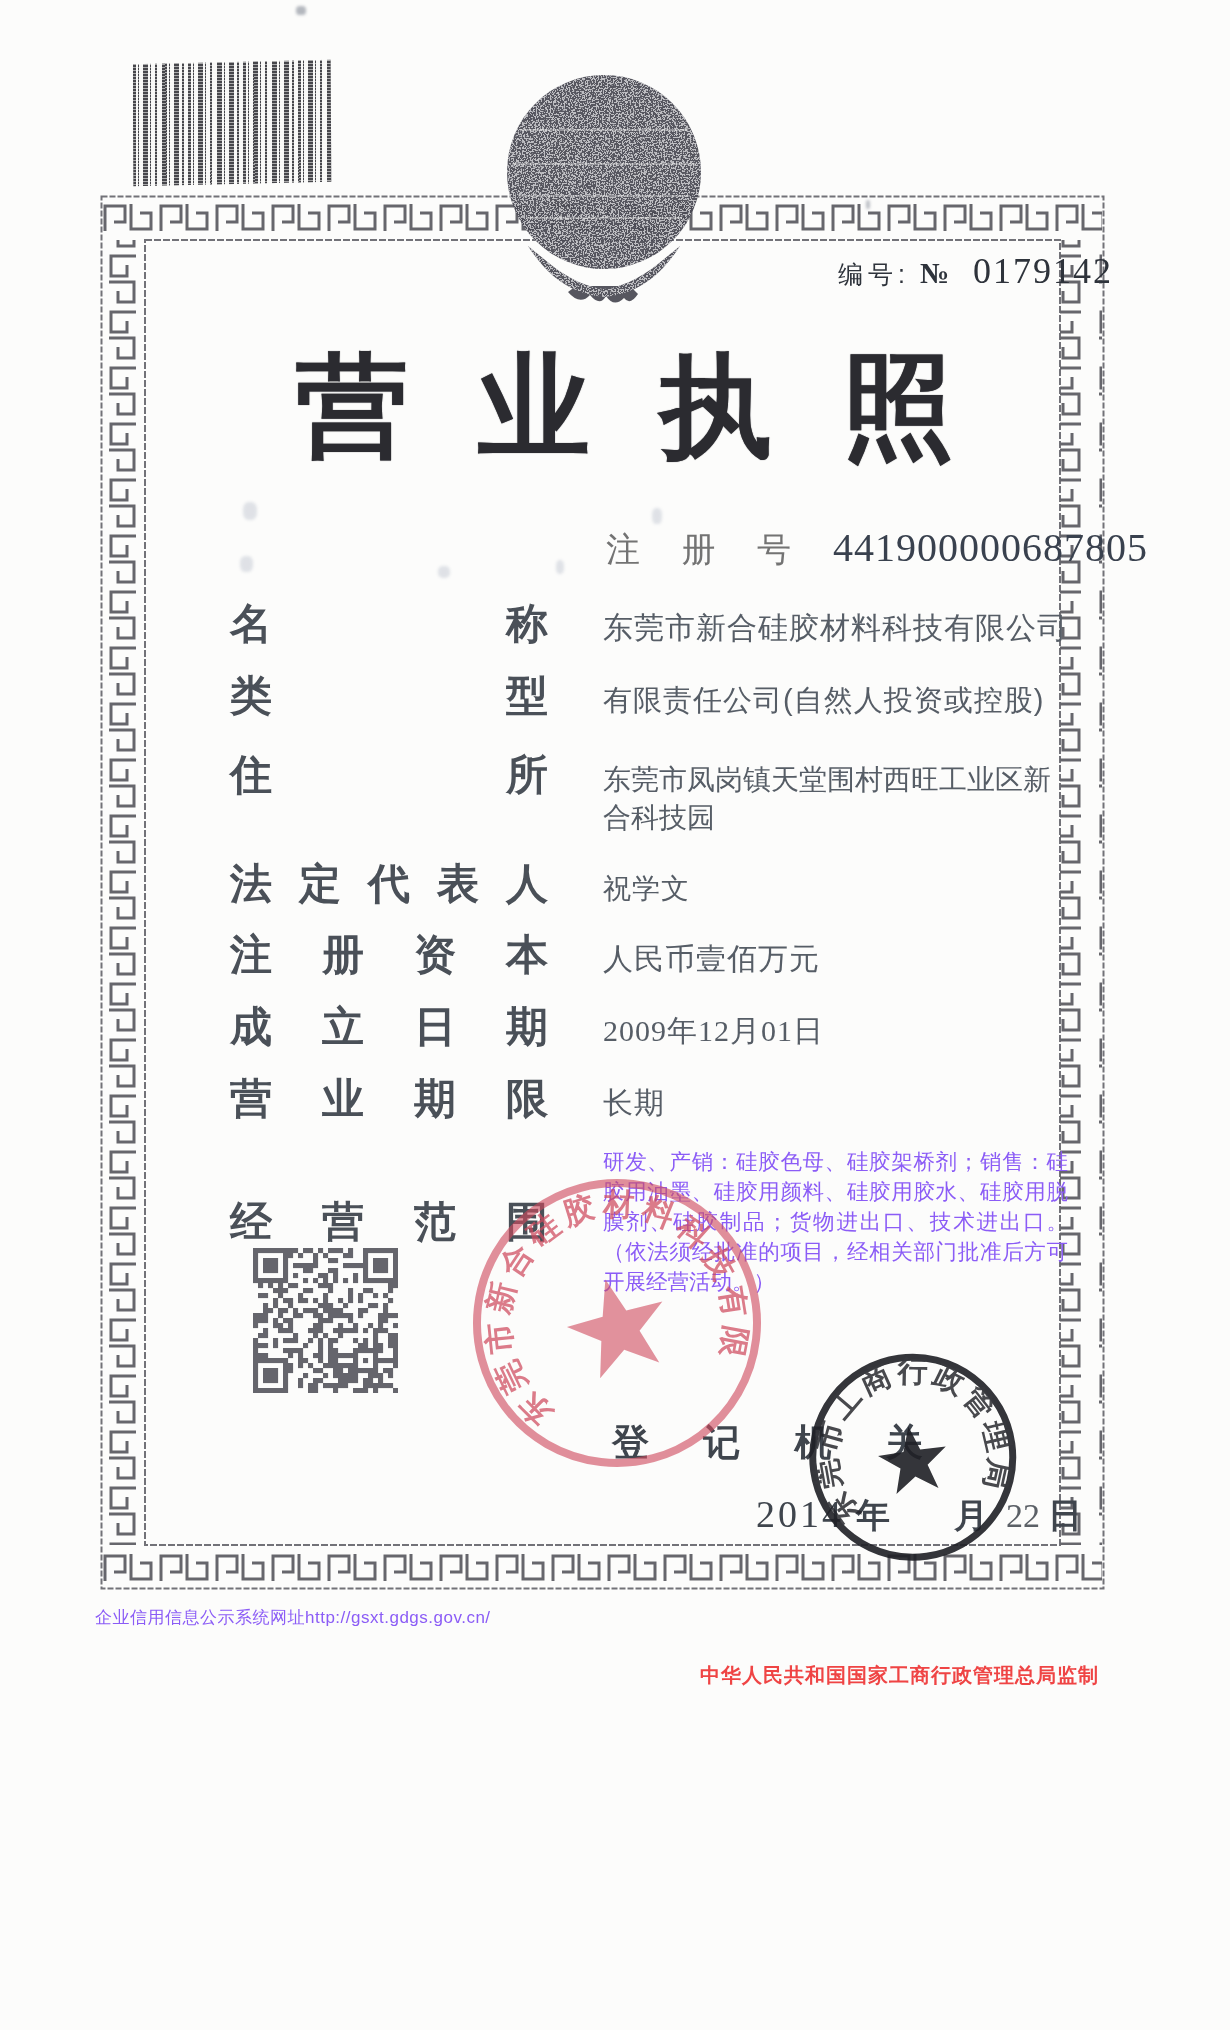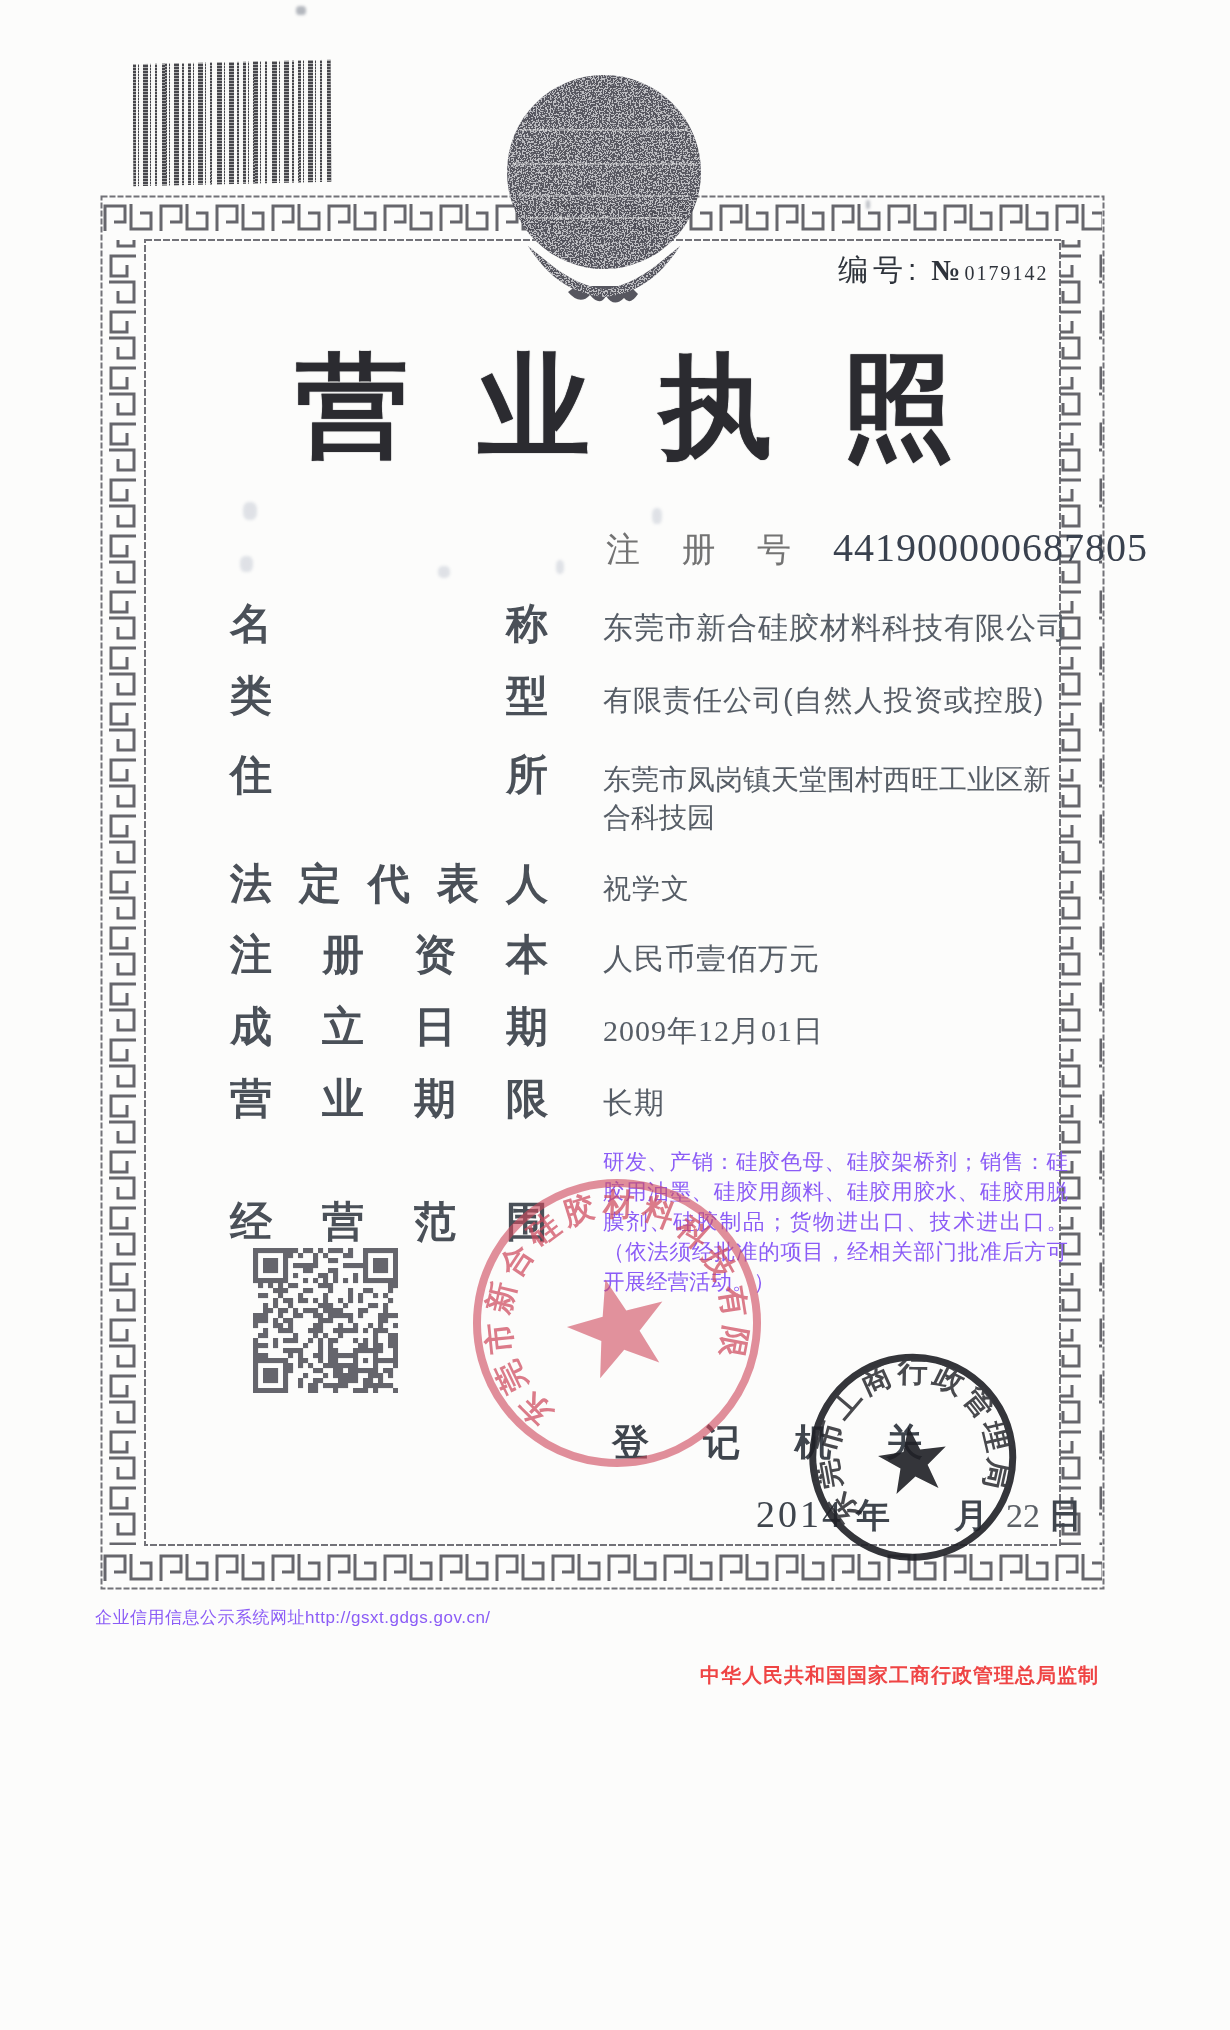--- a/index.html
+++ b/index.html
@@ -27,23 +27,23 @@
         #2e2e33 36px 37px, #f8f8f7 37px 41px, #2e2e33 41px 46px, #f8f8f7 46px 49px,
         #2e2e33 49px 51px, #f8f8f7 51px 55px);
     opacity:.88;
   }
   
   .frame{position:absolute;left:100px;top:195px;z-index:1;opacity:.85;}
   
   .emblem{position:absolute;left:498px;top:68px;z-index:2;opacity:.93;}
   
   .serial{position:absolute;left:838px;top:250px;z-index:3;color:#2e333b;white-space:nowrap;}
-  .serial .s-label{font-size:30px;letter-spacing:5px;}
+  .serial .s-label{font-size:25px;letter-spacing:5px;}
   .serial .s-no{font-family:"Liberation Serif",serif;font-weight:700;font-size:29px;margin-left:10px;}
-  .serial .s-digits{font-family:"Liberation Serif",serif;font-weight:400;font-size:20px;letter-spacing:2px;margin-left:4px;}
+  .serial .s-digits{font-family:"Liberation Serif",serif;font-weight:400;font-size:36px;letter-spacing:2px;margin-left:24px;}
   
   .title{
     position:absolute;left:296px;top:332px;z-index:3;white-space:nowrap;
     font-size:112px;font-weight:900;letter-spacing:70px;color:var(--ink);
     text-shadow:0 0 1px #4a4a4e;
   }
   
   .regline{position:absolute;left:606px;top:524px;z-index:3;white-space:nowrap;}
   .reg-label{font-size:34px;letter-spacing:16px;color:#737373;font-weight:500;}
   .reg-no{font-family:"Liberation Serif",serif;font-size:40px;color:#39414e;margin-left:26px;letter-spacing:1px;}

